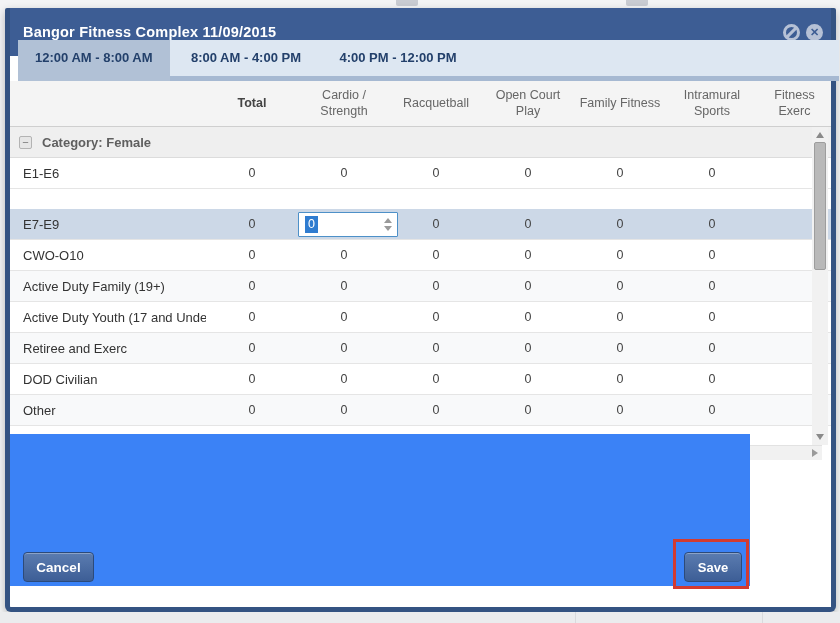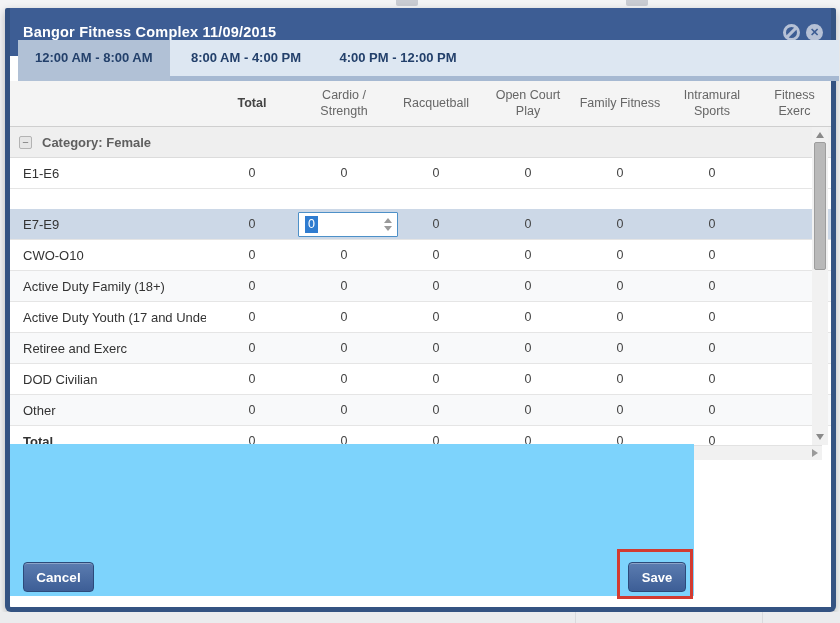--- a/index.html
+++ b/index.html
@@ -67,21 +67,21 @@
   .vs-thumb{position:absolute;left:2px;top:15px;width:12px;height:128px;background:#b9b9b9;border:1px solid #9d9d9d;border-radius:2px;cursor:grab;}
 
   
   .hscroll{position:absolute;left:0;top:437px;width:812px;height:15px;background:#f1f1f1;border-top:1px solid #e2e2e2;}
   .hs-arrow{position:absolute;top:3px;width:0;height:0;border-top:4.5px solid transparent;border-bottom:4.5px solid transparent;cursor:pointer;}
   .hs-left{left:3px;border-right:6px solid #9a9a9a;}
   .hs-right{right:4px;border-left:6px solid #9a9a9a;}
   .hs-thumb{position:absolute;left:9px;top:2px;width:336px;height:11px;background:#b4b4b4;border:1px solid #9e9e9e;border-radius:2px;cursor:grab;}
 
   
-  .footer{position:absolute;left:0;top:436px;width:684px;height:152px;background:#7dd3fc;}
+  .footer{position:absolute;left:0;top:426px;width:740px;height:152px;background:#3b82f6;}
 
   
   .btn{position:absolute;height:30px;border:1px solid #2c4a7a;border-radius:4px;color:#fff;font-size:13.5px;font-weight:bold;
        background:linear-gradient(#5b7cb0,#3d5e96);box-shadow:inset 0 1px 0 rgba(255,255,255,.3);cursor:pointer;}
   .btn-cancel{left:13px;top:118px;width:71px;}
   .save-annotation{position:absolute;right:1px;top:105px;width:76px;height:50px;border:3px solid #d23b31;}
   .btn-save{left:8px;top:10px;width:58px;position:absolute;height:30px;border:1px solid #2c4a7a;border-radius:4px;color:#fff;
             font-size:13px;font-weight:bold;background:linear-gradient(#5b7cb0,#3d5e96);box-shadow:inset 0 1px 0 rgba(255,255,255,.3);cursor:pointer;}
 </style>
 </head>
@@ -165,21 +165,21 @@
         <div class="cell-val">0</div>
         <div class="cell-val">0</div>
         <div class="cell-val">0</div>
         <div class="cell-val">0</div>
         <div class="cell-val">0</div>
         <div class="cell-val">0</div>
         <div class="cell-val"></div>
       </div>
 
       <div class="row alt">
-        <div class="cell-label">Active Duty Family (18+)</div>
+        <div class="cell-label">Active Duty Family (19+)</div>
         <div class="cell-val">0</div>
         <div class="cell-val">0</div>
         <div class="cell-val">0</div>
         <div class="cell-val">0</div>
         <div class="cell-val">0</div>
         <div class="cell-val">0</div>
         <div class="cell-val"></div>
       </div>
 
       <div class="row">

